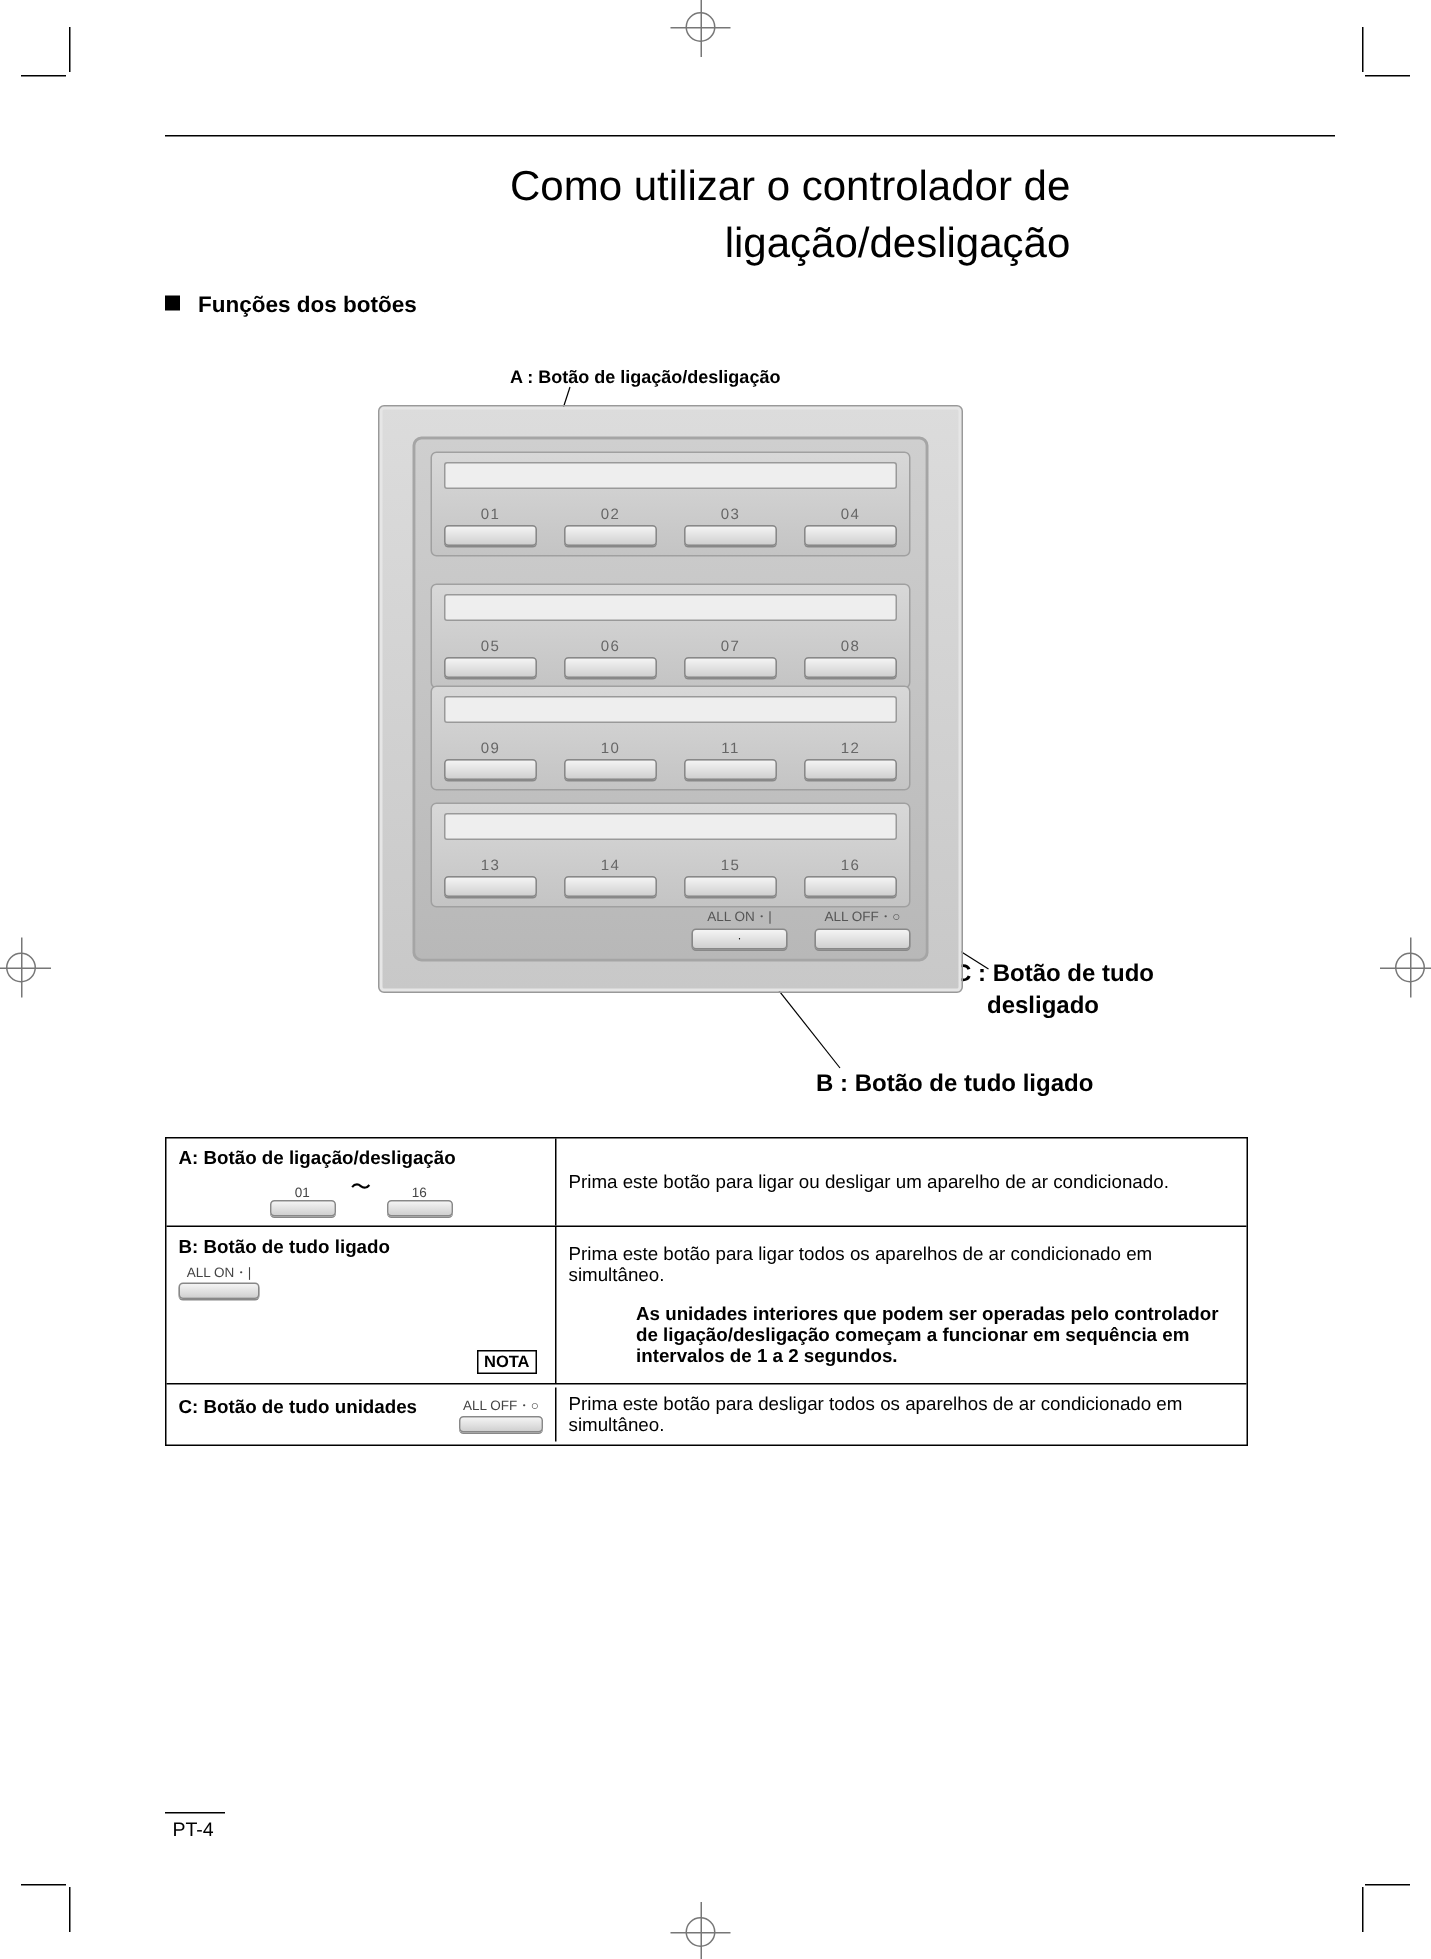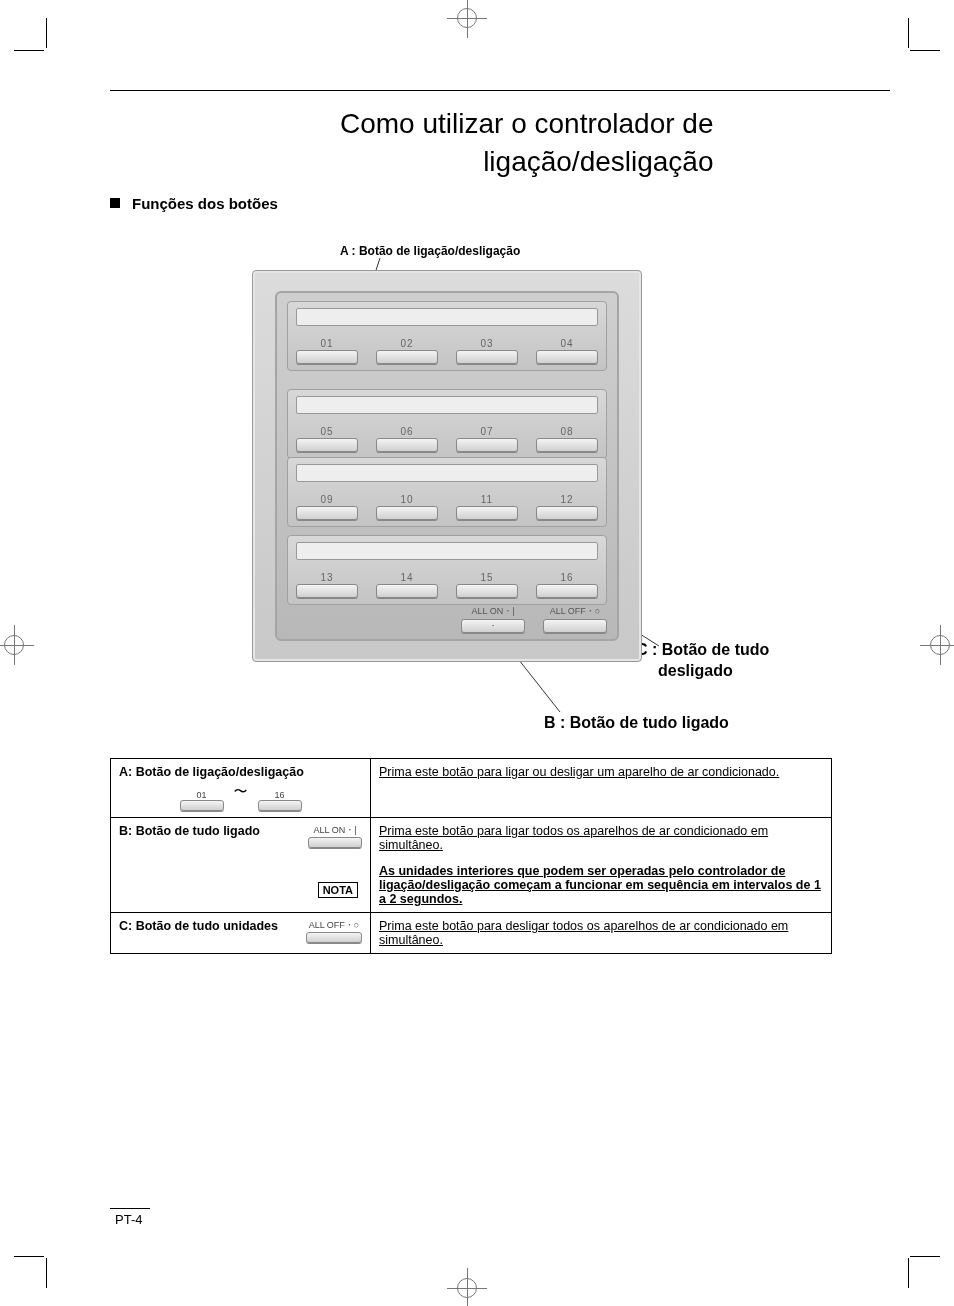--- a/index.html
+++ b/index.html
@@ -97,33 +97,33 @@
   svg.lines { position:absolute; left:0; top:0; pointer-events:none; }
 
   
   .tbl {
     position: absolute;
     left: 110px; top: 758px;
     width: 722px;
     border: 1px solid #000;
     font-size: 12.5px;
   }
-  .tbl-row { display: flex; border-top: 1px solid #000; }
+  .tbl-row { display: flex; border-top: 1px solid #000; align-items: center; }
   .tbl-row:first-child { border-top: none; }
   .cell-l { width: 260px; padding: 6px 8px; border-right: 1px solid #000; position: relative; }
-  .cell-r { flex: 1; padding: 6px 8px; text-decoration: underline; }
+  .cell-r { flex: 1; padding: 6px 8px; }
   .cell-l .hdr { font-weight: bold; margin-bottom: 4px; }
   .mini-btn-wrap { display:flex; align-items:flex-end; gap: 4px; }
   .mini-btn-wrap.center { justify-content:center; }
   .mini-btn { width: 44px; }
   .mini-btn .ml { font-size: 9px; text-align:center; color:#444; }
   .mini-btn .pb { height: 11px; border:1px solid #888; border-radius:3px; background:linear-gradient(#f4f4f4,#d0d0d0); box-shadow: 0 1px 0 #888; }
   .tilde { font-size: 14px; align-self:center; padding: 0 6px 10px; }
   .nota { display:inline-block; border: 1px solid #000; padding: 1px 4px; font-size: 11px; font-weight: bold; margin-right: 4px; }
-  .note-block { margin-top: 12px; }
+  .note-block { margin-top: 12px; margin-left: 45px; }
   .note-txt { font-weight: bold; }
 </style>
 </head>
 <body>
 
 <div class="crop" style="left:14px; top:18px;">
     <div class="h" style="top:32px;"></div>
     <div class="v" style="left:32px;"></div>
   </div>
 <div class="crop" style="right:14px; top:18px;">
@@ -306,21 +306,21 @@
             <div class="ml">16</div>
             <div class="pb"></div>
           </div>
       </div>
     </div>
     <div class="cell-r">Prima este botão para ligar ou desligar um aparelho de ar condicionado.</div>
   </div>
 
   <div class="tbl-row">
     <div class="cell-l">
-      <div style="display:flex; justify-content:space-between; align-items:flex-start;">
+      <div style="display:flex; justify-content:space-between; align-items:flex-start;flex-direction:column;">
         <div class="hdr">B: Botão de tudo ligado</div>
         <div class="mini-btn" style="width:54px;">
             <div class="ml">ALL ON・|</div>
             <div class="pb"></div>
           </div>
       </div>
       <div style="text-align:right; margin-top:34px;">
         <span class="nota">NOTA</span>
       </div>
     </div>

